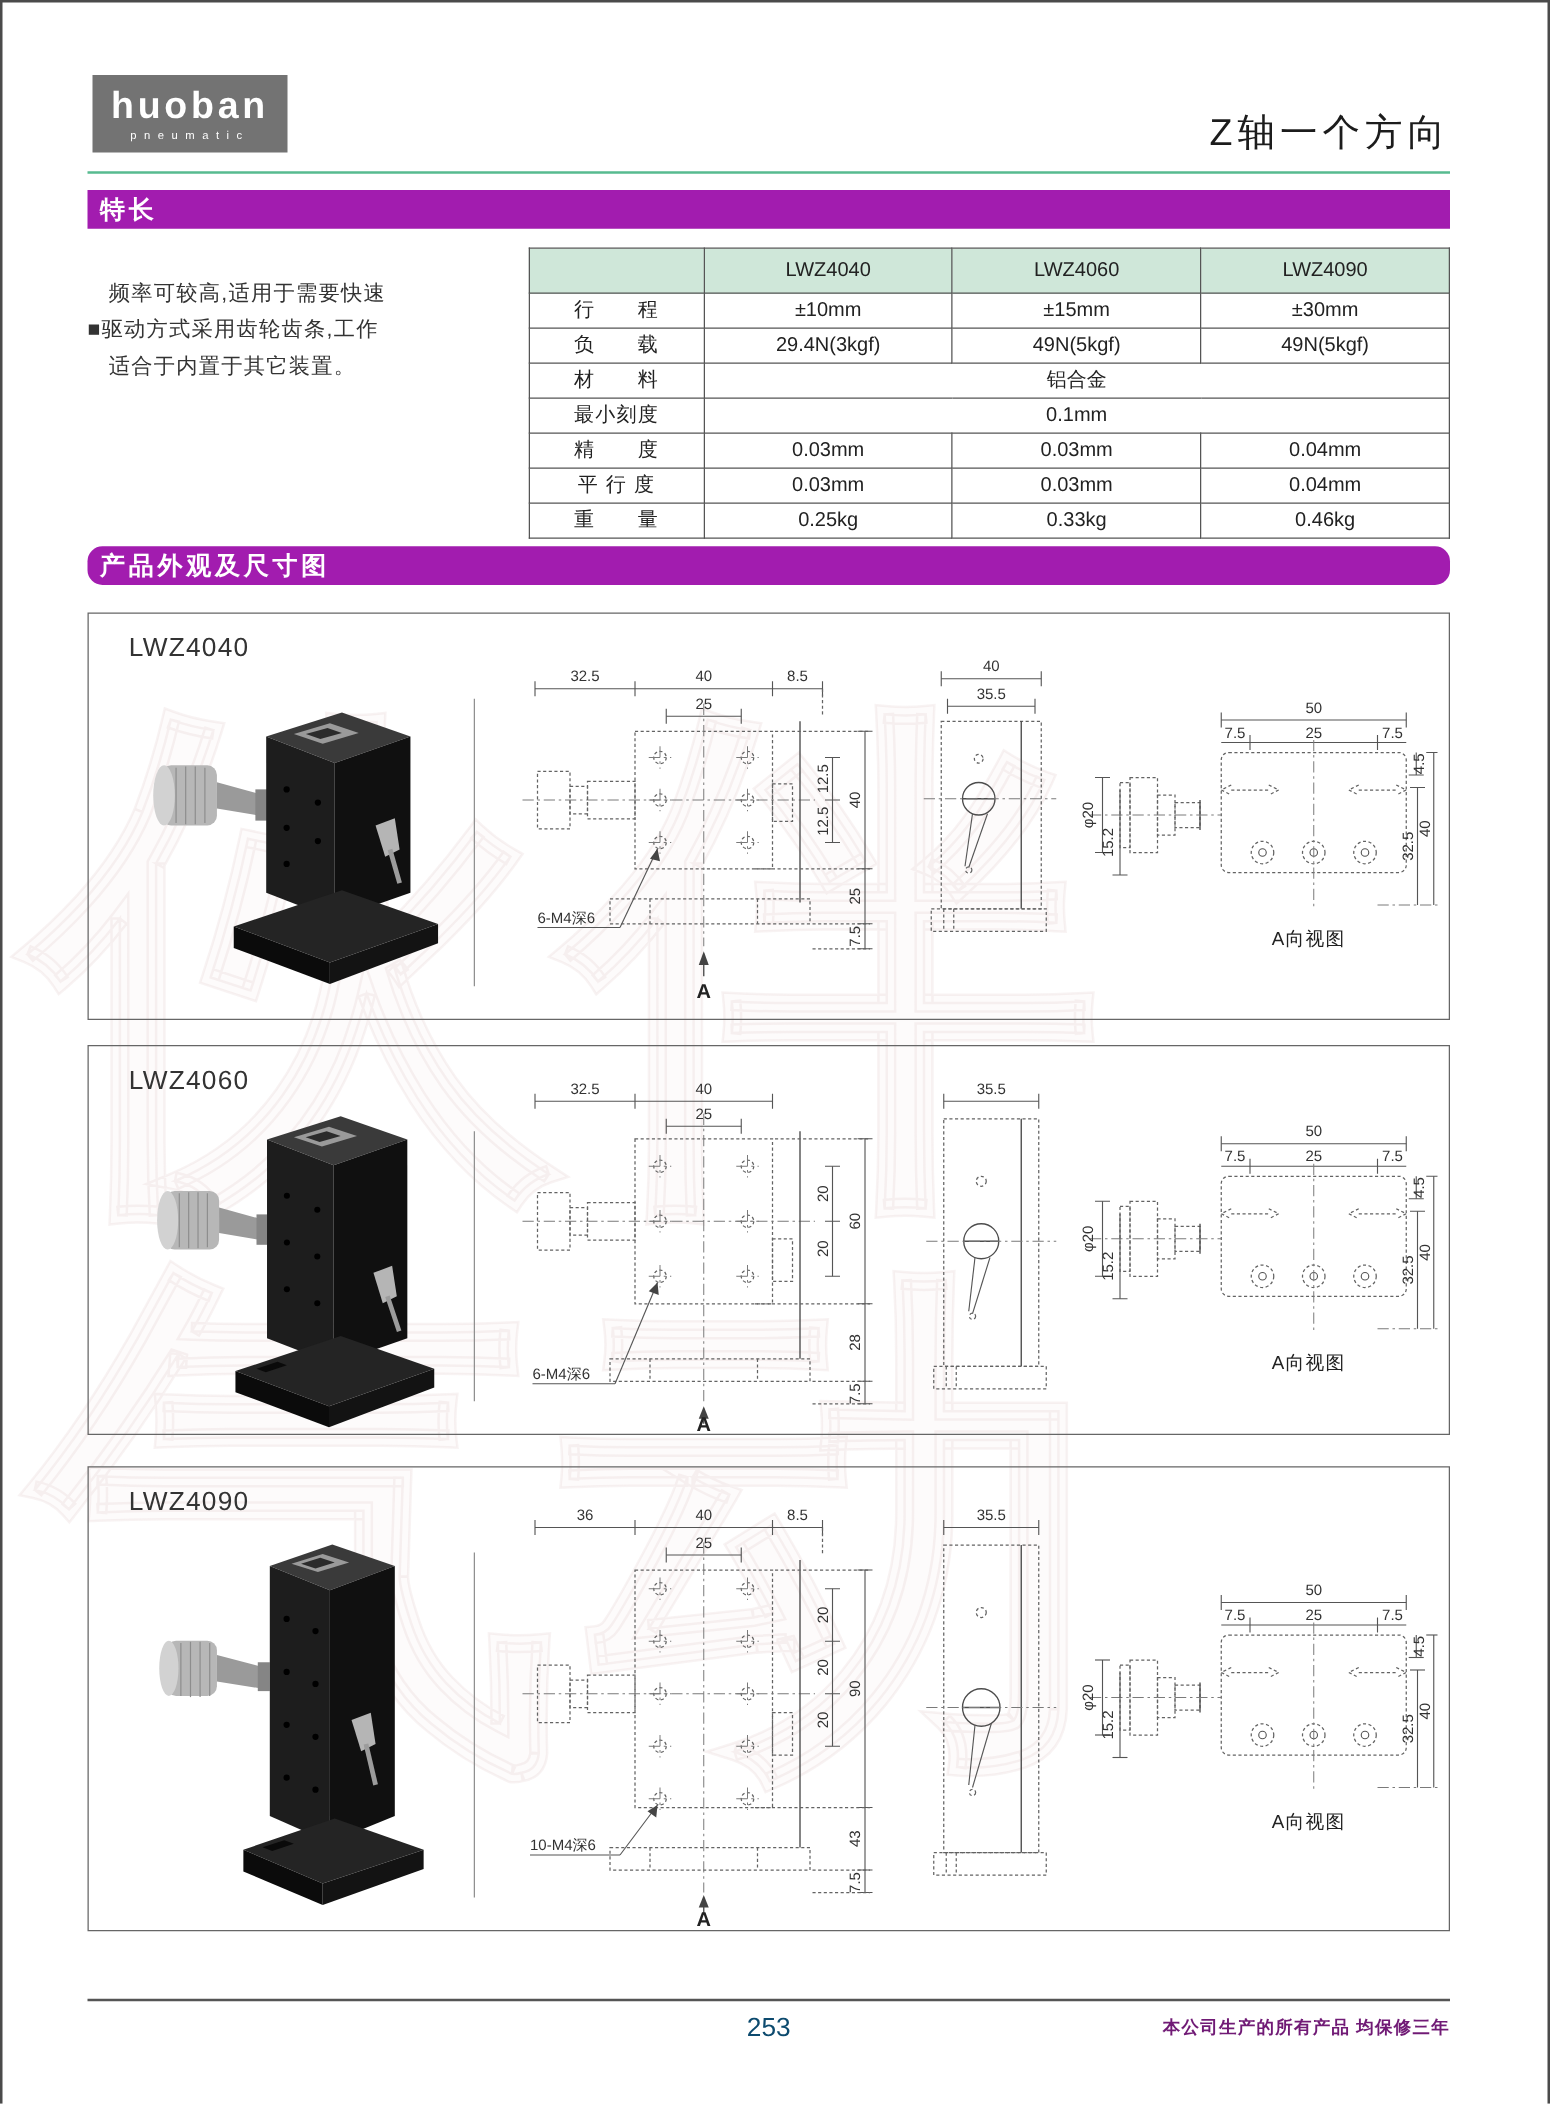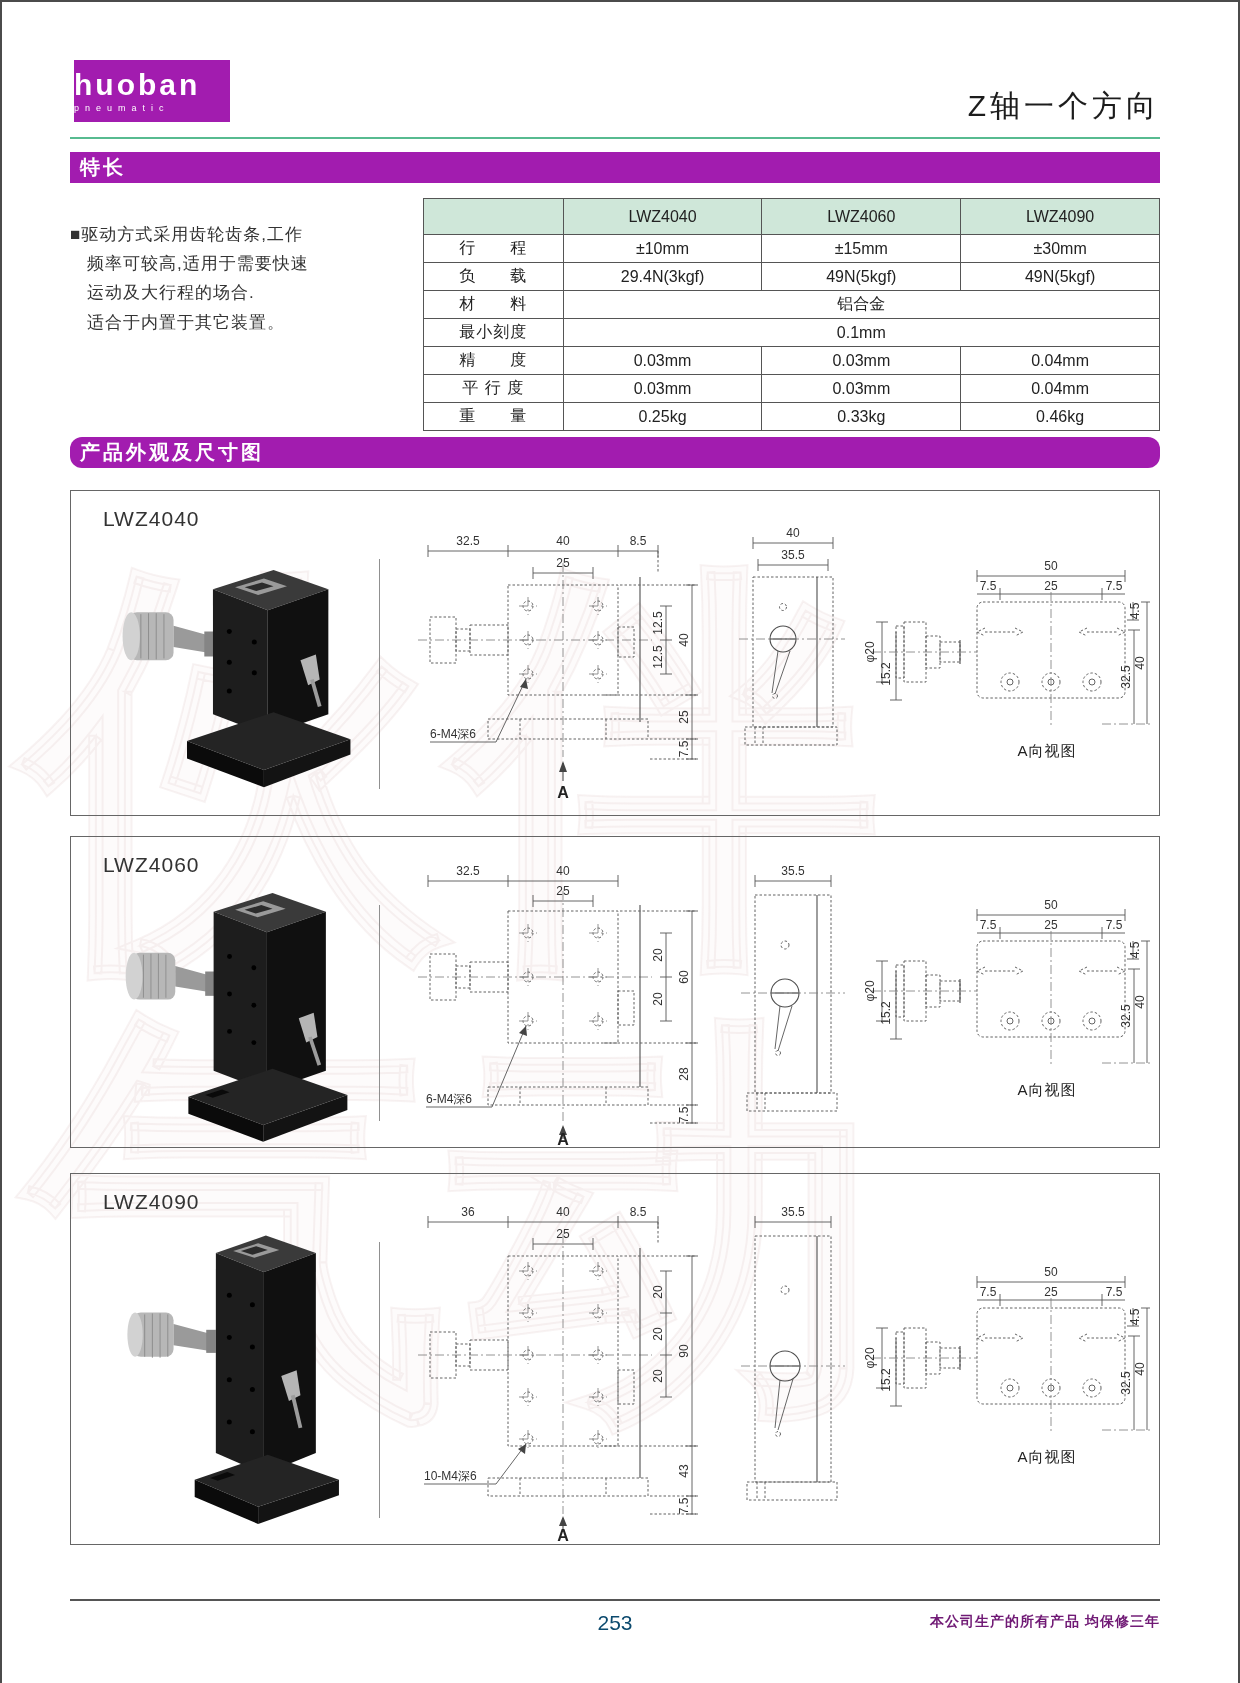--- a/index.html
+++ b/index.html
@@ -8,22 +8,22 @@
         box-sizing:border-box;overflow:hidden;
         font-family:"Liberation Sans","DejaVu Sans",sans-serif;color:#222;}
   .watermark{position:absolute;z-index:0;top:540px;left:20px;width:1100px;
         font-size:430px;line-height:1.05;font-weight:bold;
         color:rgba(222,200,200,0.07);-webkit-text-stroke:2px rgba(210,180,180,0.16);
         pointer-events:none;user-select:none;}
   .content{position:relative;z-index:1;margin:0 78px 0 68px;}
 
   
   .header{position:relative;height:137px;}
-  .logo{position:absolute;left:4px;top:58px;width:156px;height:62px;background:#a21caf;
-        display:flex;flex-direction:column;justify-content:center;color:#fff;}
+  .logo{position:absolute;left:4px;top:58px;width:156px;height:62px;background:#737373;
+        display:flex;flex-direction:column;align-items:center;justify-content:center;color:#fff;}
   .logo-brand{font-size:30px;letter-spacing:3px;font-weight:bold;line-height:1;}
   .logo-sub{font-size:9px;letter-spacing:6px;margin-top:3px;}
   .page-title{position:absolute;right:0;bottom:12px;font-size:30px;color:#1c1c1c;letter-spacing:4px;}
   .header-rule{position:absolute;left:0;right:0;bottom:0;height:2px;background:#57bb90;}
 
   
   .sec-bar{height:31px;background:#a21caf;color:#fff;font-size:20px;font-weight:bold;
         letter-spacing:3px;display:flex;align-items:center;padding-left:10px;box-sizing:border-box;}
   .bar1{margin-top:13px;}
   .bar2{margin-top:6px;border-radius:12px;}
@@ -85,23 +85,22 @@
       <div class="page-title">Z轴一个方向</div>
       <div class="header-rule"></div>
     </div>
 
     <div class="sec-bar bar1">
       <span>特长</span>
     </div>
 
     <div class="feat-row">
       <div class="features">
+        <div class="feat-line ind">频率可较高,适用于需要快速</div>
         <div class="feat-line">■驱动方式采用齿轮齿条,工作</div>
-        <div class="feat-line ind">频率可较高,适用于需要快速</div>
-        <div class="feat-line ind">运动及大行程的场合.</div>
         <div class="feat-line ind">适合于内置于其它装置。</div>
       </div>
 
       <table class="spec">
         <colgroup>
             <col style="width:19%">
             <col style="width:27%">
             <col style="width:27%">
             <col style="width:27%">
           </colgroup>

